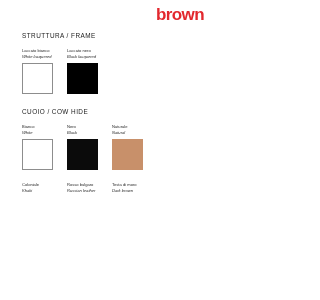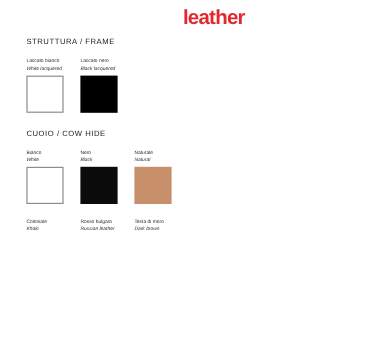--- a/index.html
+++ b/index.html
@@ -101,21 +101,21 @@
     left: 0;
     top: 196px;
     width: 212px;
     height: 104px;
     background: #ffffff;
   }
 </style>
 </head>
 <body>
 
-<div class="brand" style="color: rgb(226, 40, 46);">leather</div>
+<div class="brand" style="color: rgb(226, 40, 46);">brown</div>
 
 <div class="sheet" id="sheet-root">
     <div class="section">
       <div class="section-title">STRUTTURA / FRAME</div>
       <div class="swatch-row">
         <div class="swatch-cell">
           <div class="swatch-labels">
             <span class="label-it">Laccato bianco</span>
             <span class="label-en">White lacquered</span>
           </div>

